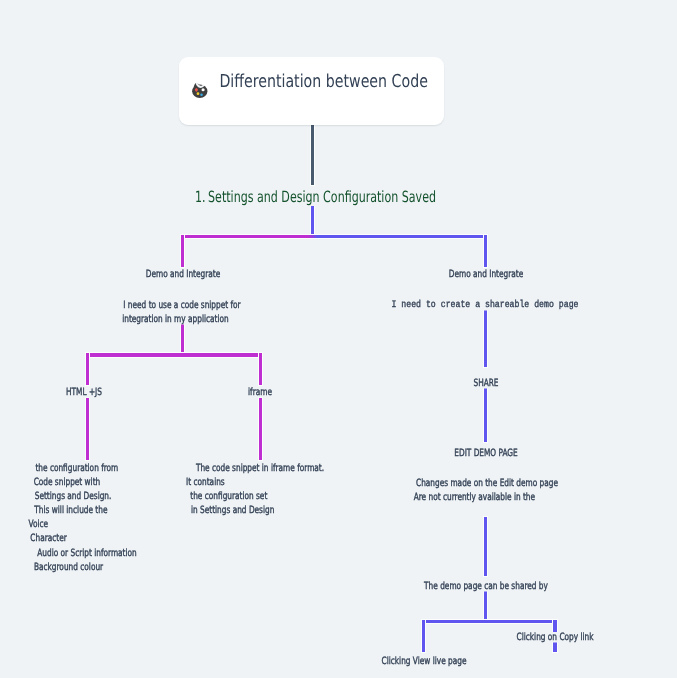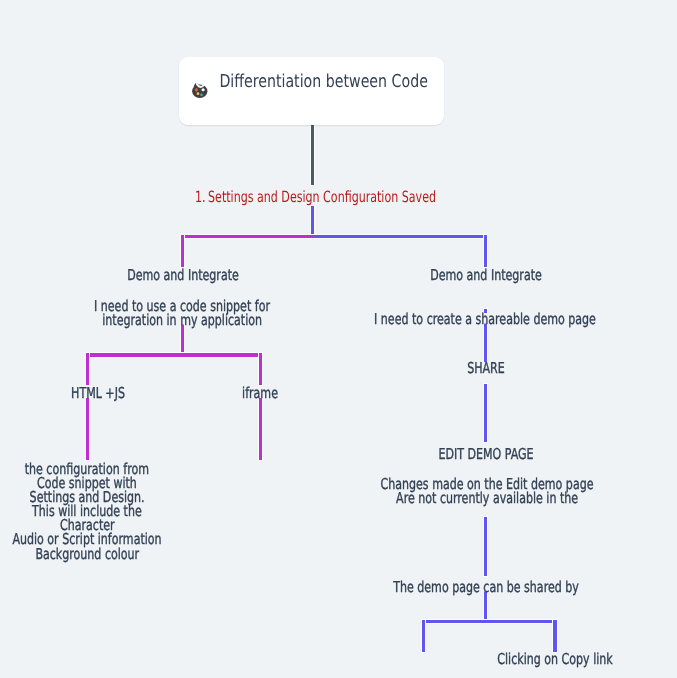--- a/index.html
+++ b/index.html
@@ -5,43 +5,43 @@
 <style>
   html,body{margin:0;padding:0;}
   body{width:677px;height:678px;background:#eff3f6;overflow:hidden;
        font-family:"DejaVu Sans",sans-serif;font-stretch:condensed;-webkit-font-smoothing:antialiased;text-rendering:geometricPrecision;}
   #root{position:relative;width:677px;height:678px;margin-top:25px;}
 
   
   .ln{position:absolute;z-index:1;box-shadow:0 0 0 1px #fbfefd;}
 
   
-  .node{position:absolute;z-index:3;color:#334155;text-align:center;
+  .node{position:absolute;z-index:3;color:#334155;text-align:left;
         font-family:"DejaVu Sans",sans-serif;font-stretch:condensed;font-weight:400;
-        font-size:15px;line-height:14.1px;white-space:nowrap;
+        font-size:10px;line-height:14.1px;white-space:nowrap;
         -webkit-text-stroke:0.35px #334155;
         transform:translateX(-50%);}
   .node .l{display:block;background:linear-gradient(#eff3f6,#eff3f6) 0 1px/100% 10.5px no-repeat;}
   .node .l > i{display:inline-block;font-style:normal;
                transform:scaleX(0.82);transform-origin:center center;}
 
   
   #title-card{position:absolute;left:179px;top:32px;width:265px;height:68px;
     background:#fff;border-radius:9px;z-index:4;
     box-shadow:0 1px 2px rgba(30,41,59,.07),0 1px 1px rgba(30,41,59,.04);}
   #palette-icon{position:absolute;left:12px;top:25px;width:17px;height:17px;}
   #title-text{position:absolute;left:27px;top:13px;width:228px;text-align:center;
     color:#334155;font-family:"DejaVu Sans",sans-serif;font-stretch:condensed;font-weight:400;
     font-size:17.8px;line-height:23px;white-space:nowrap;}
   #title-text i{display:inline-block;font-style:normal;transform:scaleX(0.886);
     transform-origin:center center;}
 
   
   #root-item{position:absolute;left:195px;top:163.5px;z-index:3;background:#eff3f6;
-    color:#b91c1c;font-family:"DejaVu Sans",sans-serif;font-stretch:condensed;font-weight:400;
+    color:#14532d;font-family:"DejaVu Sans",sans-serif;font-stretch:condensed;font-weight:400;
     font-size:15.4px;line-height:17px;white-space:nowrap;}
   #root-item i{display:inline-block;font-style:normal;transform:scaleX(0.80);
     transform-origin:left center;}
   #root-marker{display:inline-block;width:16.3px;}
 </style>
 </head>
 <body>
 
 <div id="root">
 
@@ -93,52 +93,62 @@
   <div class="ln" style="left:422.3px;top:595.3px;width:3.2px;height:32px;background:#6155f0;"></div>
   <div class="ln" style="left:553.4px;top:595.3px;width:3.2px;height:32px;background:#6155f0;"></div>
 
   <div class="node" style="left:183px;top:243px;">
     <span class="l"><i>Demo and Integrate</i></span>
   </div>
   <div class="node" style="left:182px;top:274px;">
     <span class="l"><i>I need to use a code snippet for</i></span>
     <span class="l"><i>integration in my application</i></span>
   </div>
-  <div class="node" style="left:98px;top:361px;">
+  <div class="node" style="left:84px;top:361px;">
     <span class="l"><i>HTML +JS</i></span>
   </div>
   <div class="node" style="left:260px;top:361px;">
     <span class="l"><i>iframe</i></span>
   </div>
   <div class="node" style="left:87px;top:437px;">
     <span class="l"><i>the configuration from</i></span>
     <span class="l"><i>Code snippet with</i></span>
     <span class="l"><i>Settings and Design.</i></span>
     <span class="l"><i>This will include the</i></span>
+    <span class="l"><i>Voice</i></span>
     <span class="l"><i>Character</i></span>
     <span class="l"><i>Audio or Script information</i></span>
     <span class="l"><i>Background colour</i></span>
+  </div>
+  <div class="node" style="left:260px;top:437px;">
+    <span class="l"><i>The code snippet in iframe format.</i></span>
+    <span class="l"><i>It contains</i></span>
+    <span class="l"><i>the configuration set</i></span>
+    <span class="l"><i>in Settings and Design</i></span>
   </div>
 
   <div class="node" style="left:486px;top:243px;">
     <span class="l"><i>Demo and Integrate</i></span>
   </div>
-  <div class="node" style="left:485px;top:287px;">
+  <div class="node" style="left:485px;top:274px;font-family:Liberation Mono, monospace;">
     <span class="l"><i>I need to create a shareable demo page</i></span>
   </div>
-  <div class="node" style="left:486px;top:336px;">
+  <div class="node" style="left:486px;top:352px;">
     <span class="l"><i>SHARE</i></span>
   </div>
   <div class="node" style="left:486px;top:422px;">
     <span class="l"><i>EDIT DEMO PAGE</i></span>
   </div>
   <div class="node" style="left:487px;top:452px;">
     <span class="l"><i>Changes made on the Edit demo page</i></span>
     <span class="l"><i>Are not currently available in the</i></span>
   </div>
   <div class="node" style="left:486px;top:555px;">
     <span class="l"><i>The demo page can be shared by</i></span>
   </div>
-  <div class="node" style="left:555px;top:627px;">
+  <div class="node" style="left:423.5px;top:629.5px;">
+    <span class="l"><i>Clicking View live page</i></span>
+  </div>
+  <div class="node" style="left:555px;top:606px;">
     <span class="l"><i>Clicking on Copy link</i></span>
   </div>
 
 </div>
 
 </body></html>

